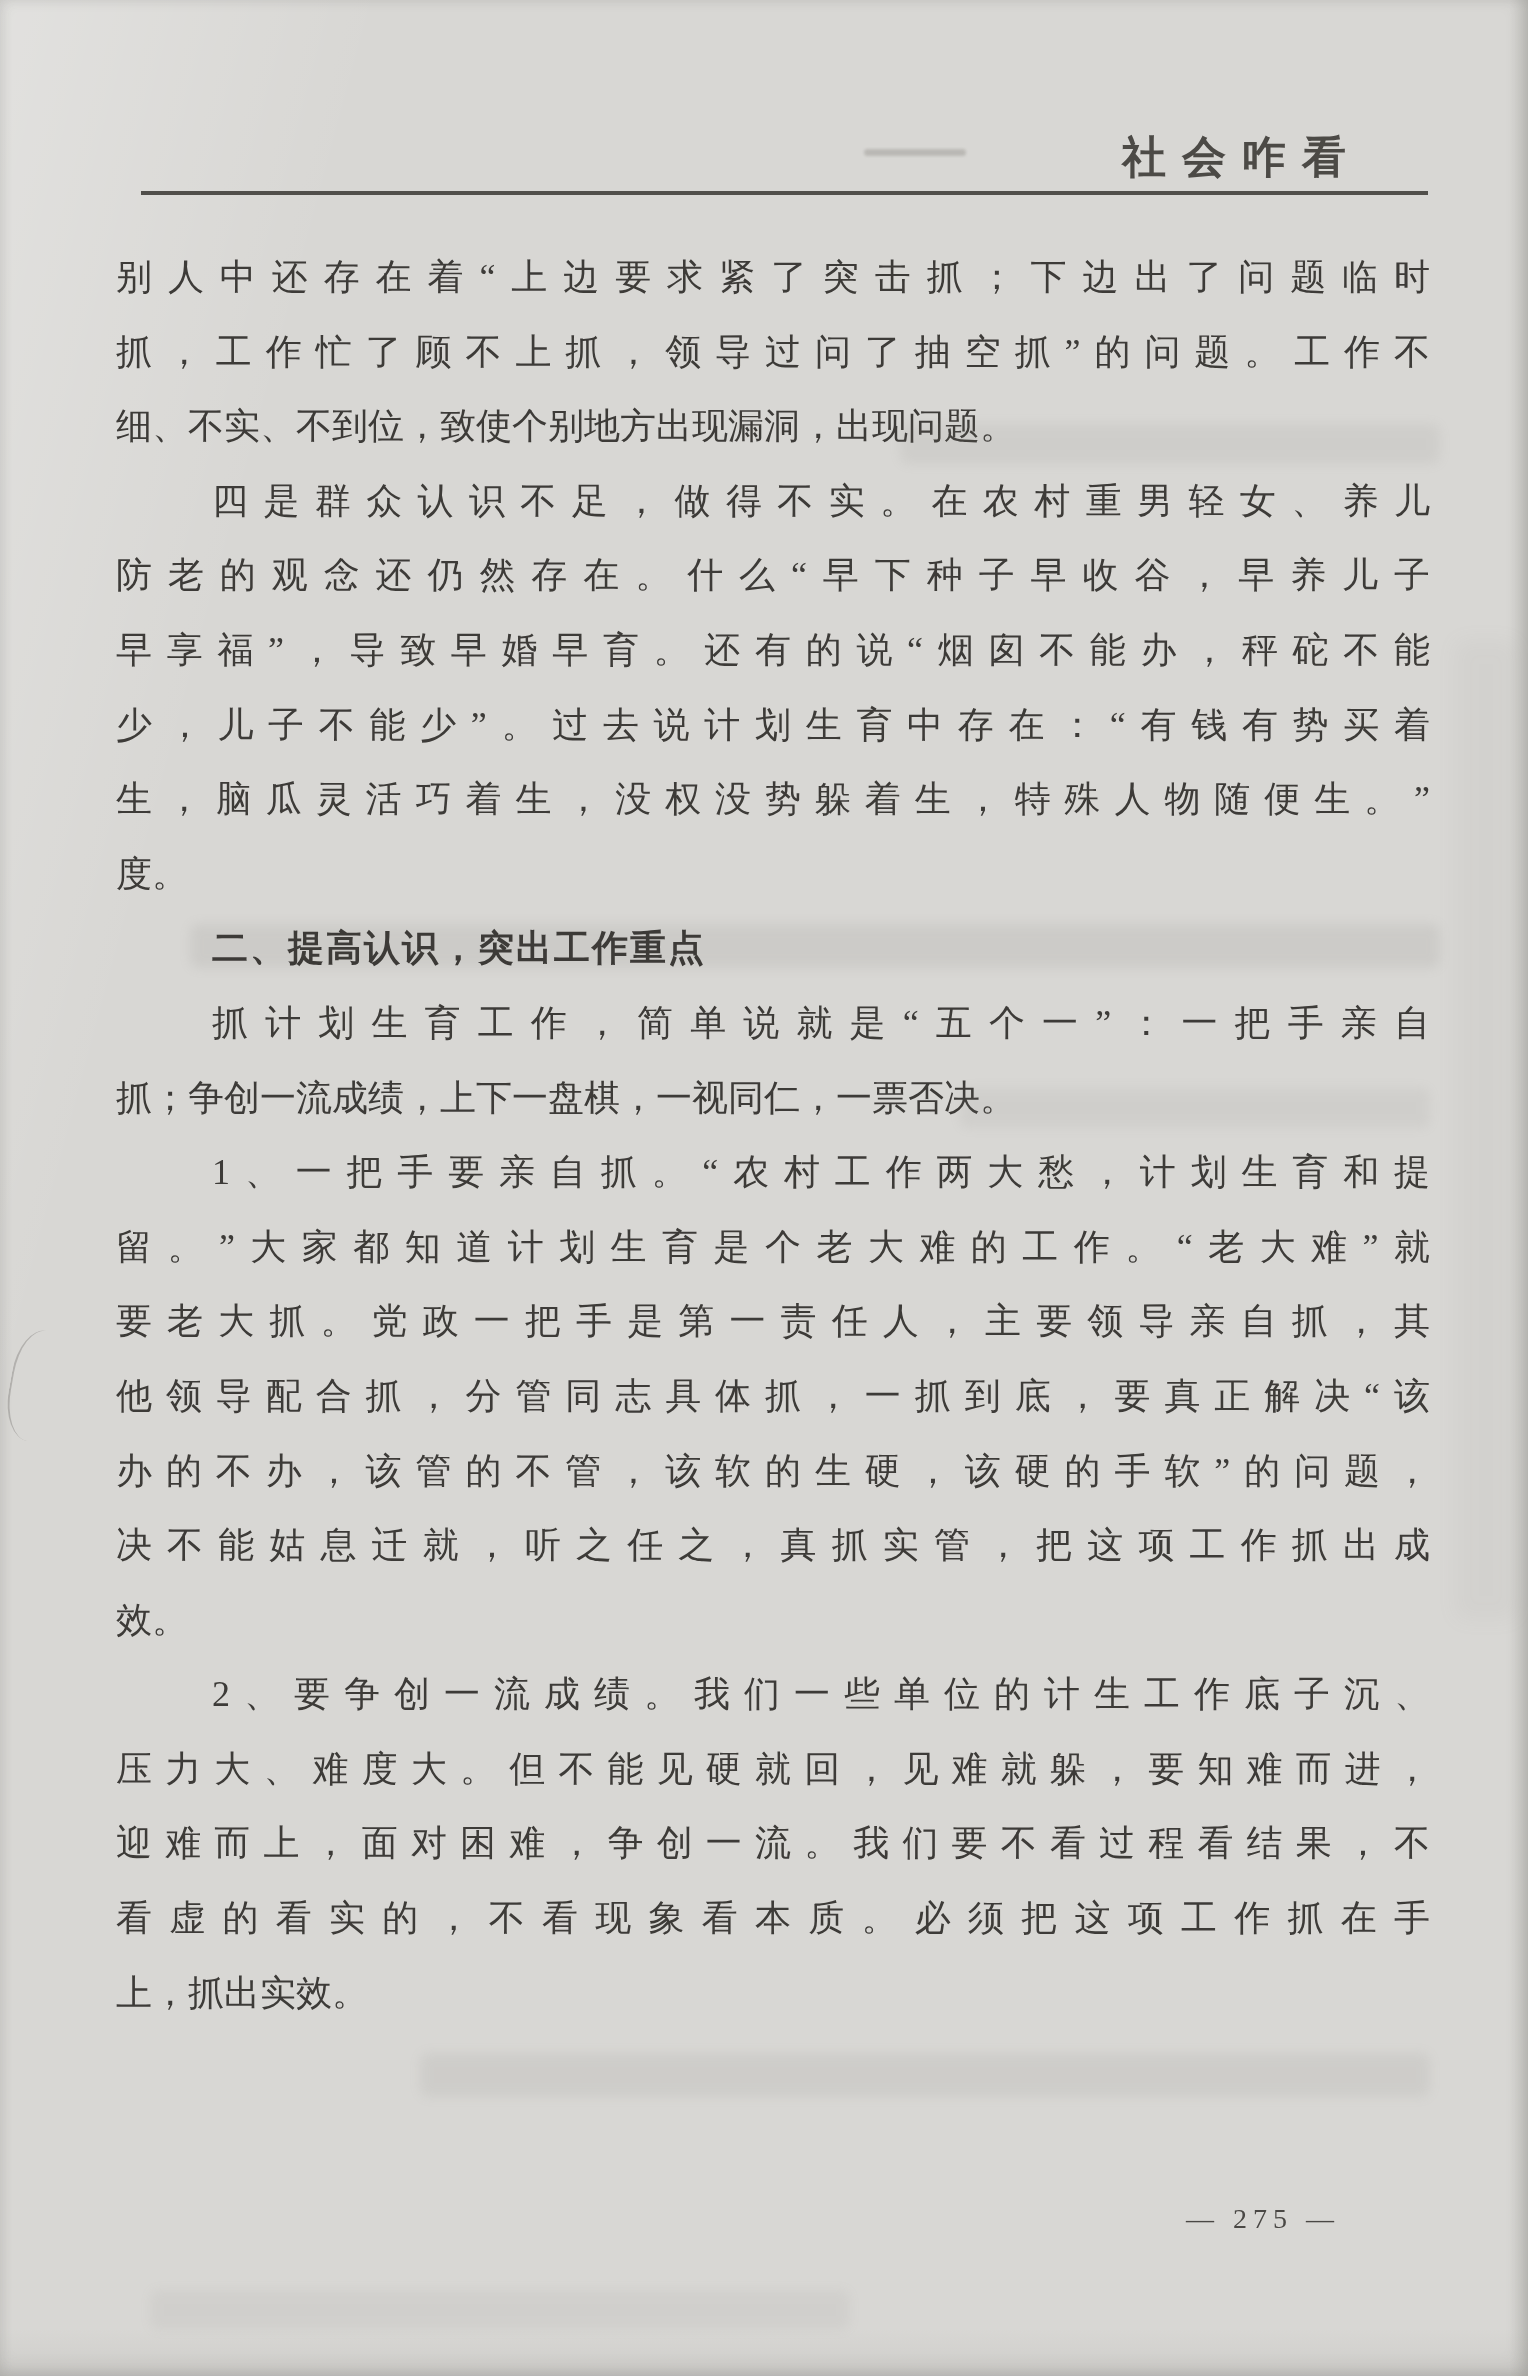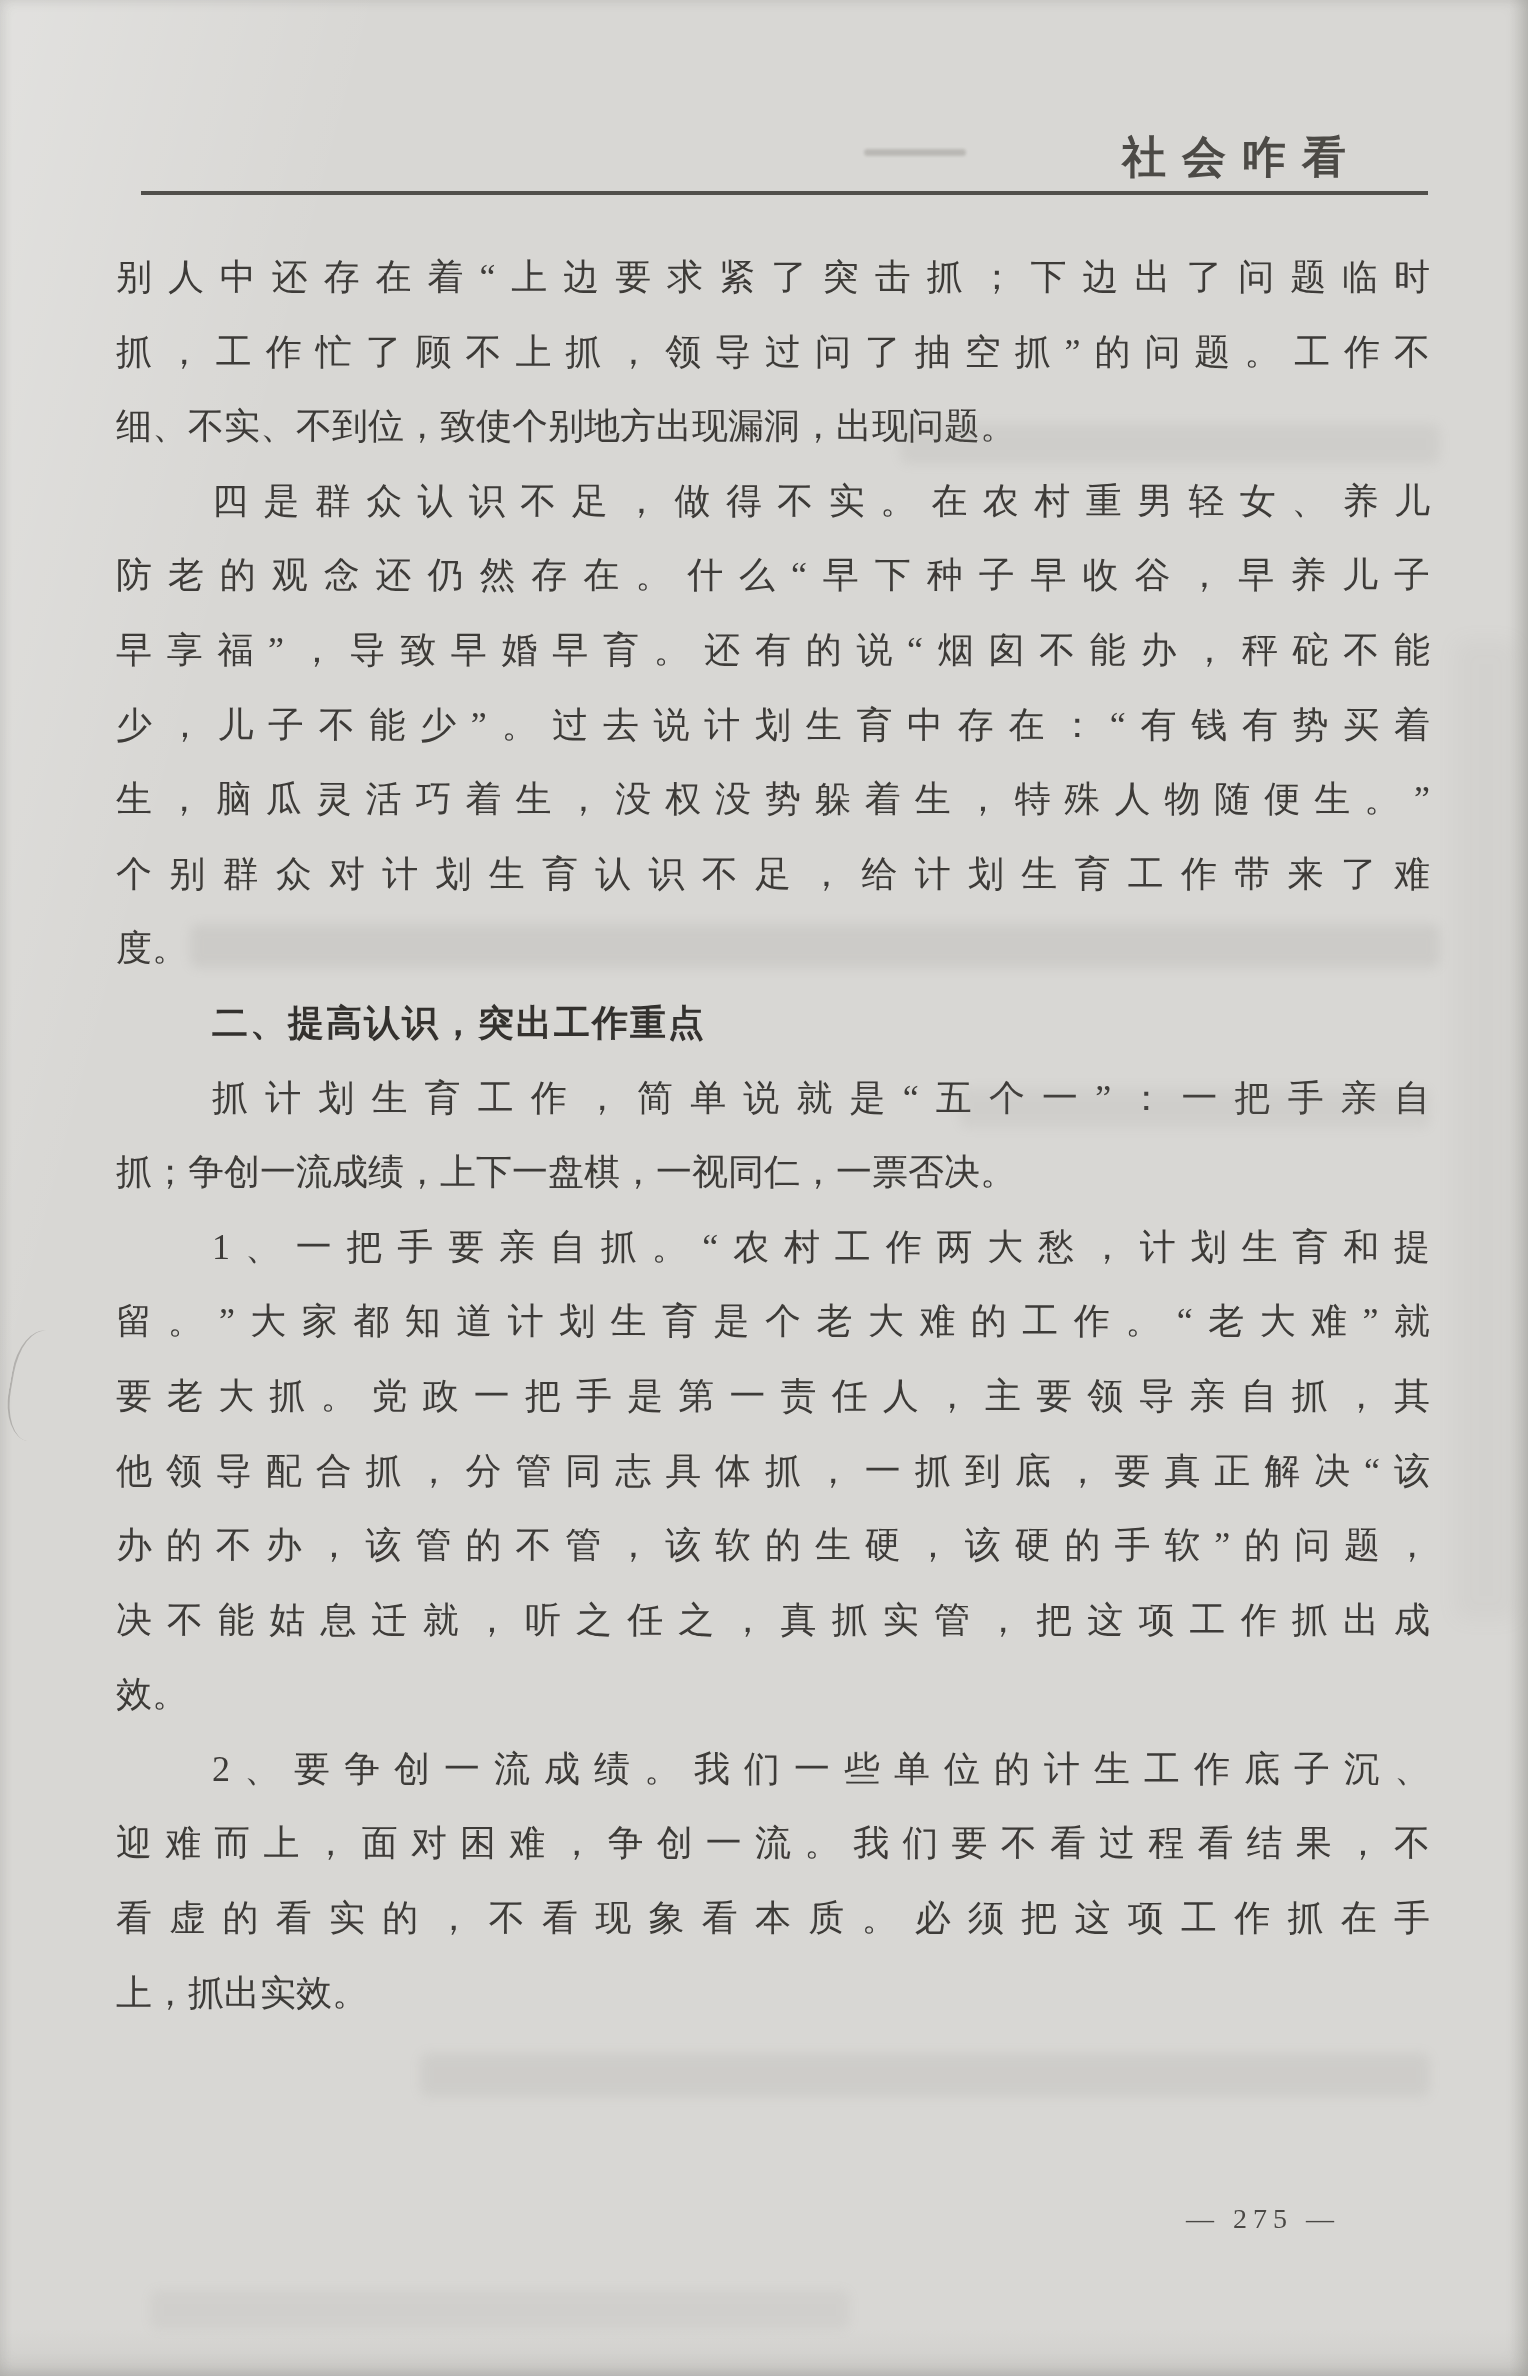--- a/index.html
+++ b/index.html
@@ -75,33 +75,33 @@
 
   <div class="body-block">
     <div class="ln j">别人中还存在着“上边要求紧了突击抓；下边出了问题临时</div>
     <div class="ln j">抓，工作忙了顾不上抓，领导过问了抽空抓”的问题。工作不</div>
     <div class="ln">细、不实、不到位，致使个别地方出现漏洞，出现问题。</div>
     <div class="ln ind j">四是群众认识不足，做得不实。在农村重男轻女、养儿</div>
     <div class="ln j">防老的观念还仍然存在。什么“早下种子早收谷，早养儿子</div>
     <div class="ln j">早享福”，导致早婚早育。还有的说“烟囱不能办，秤砣不能</div>
     <div class="ln j">少，儿子不能少”。过去说计划生育中存在：“有钱有势买着</div>
     <div class="ln j">生，脑瓜灵活巧着生，没权没势躲着生，特殊人物随便生。”</div>
-    <div class="ln j">个别群众对计划生育认识不足，给计划生育工作带来了难</div>
     <div class="ln">度。</div>
     <div class="ln ind hd">二、提高认识，突出工作重点</div>
     <div class="ln ind j">抓计划生育工作，简单说就是“五个一”：一把手亲自</div>
     <div class="ln">抓；争创一流成绩，上下一盘棋，一视同仁，一票否决。</div>
     <div class="ln ind j">1、一把手要亲自抓。“农村工作两大愁，计划生育和提</div>
     <div class="ln j">留。”大家都知道计划生育是个老大难的工作。“老大难”就</div>
     <div class="ln j">要老大抓。党政一把手是第一责任人，主要领导亲自抓，其</div>
     <div class="ln j">他领导配合抓，分管同志具体抓，一抓到底，要真正解决“该</div>
     <div class="ln j">办的不办，该管的不管，该软的生硬，该硬的手软”的问题，</div>
     <div class="ln j">决不能姑息迁就，听之任之，真抓实管，把这项工作抓出成</div>
     <div class="ln">效。</div>
     <div class="ln ind j">2、要争创一流成绩。我们一些单位的计生工作底子沉、</div>
+    <div class="ln j">压力大、难度大。但不能见硬就回，见难就躲，要知难而进，</div>
     <div class="ln j">迎难而上，面对困难，争创一流。我们要不看过程看结果，不</div>
     <div class="ln j">看虚的看实的，不看现象看本质。必须把这项工作抓在手</div>
     <div class="ln">上，抓出实效。</div>
   </div>
 
   <div class="folio">— 275 —</div>
 
   <div class="ghost g1"></div>
   <div class="ghost g2"></div>
   <div class="ghost g3"></div>

